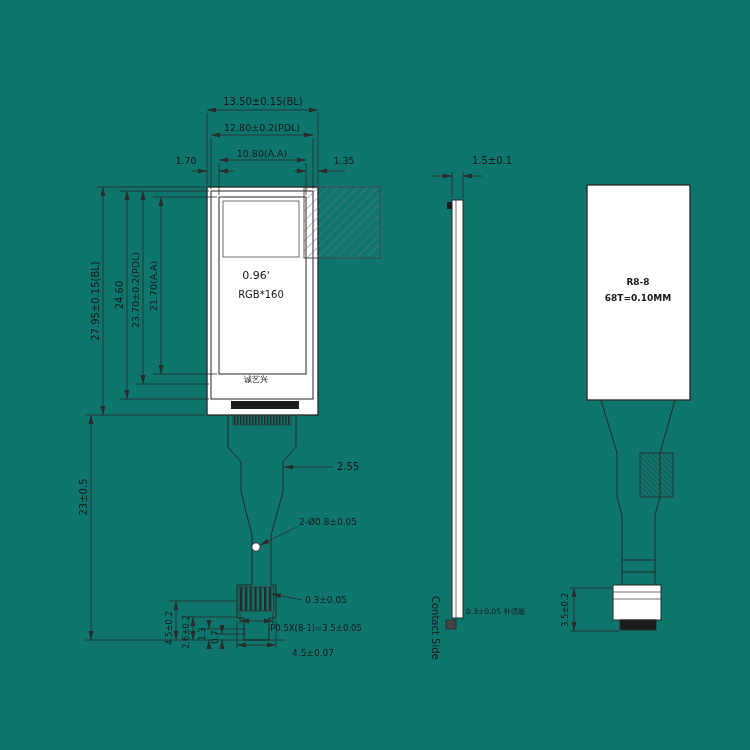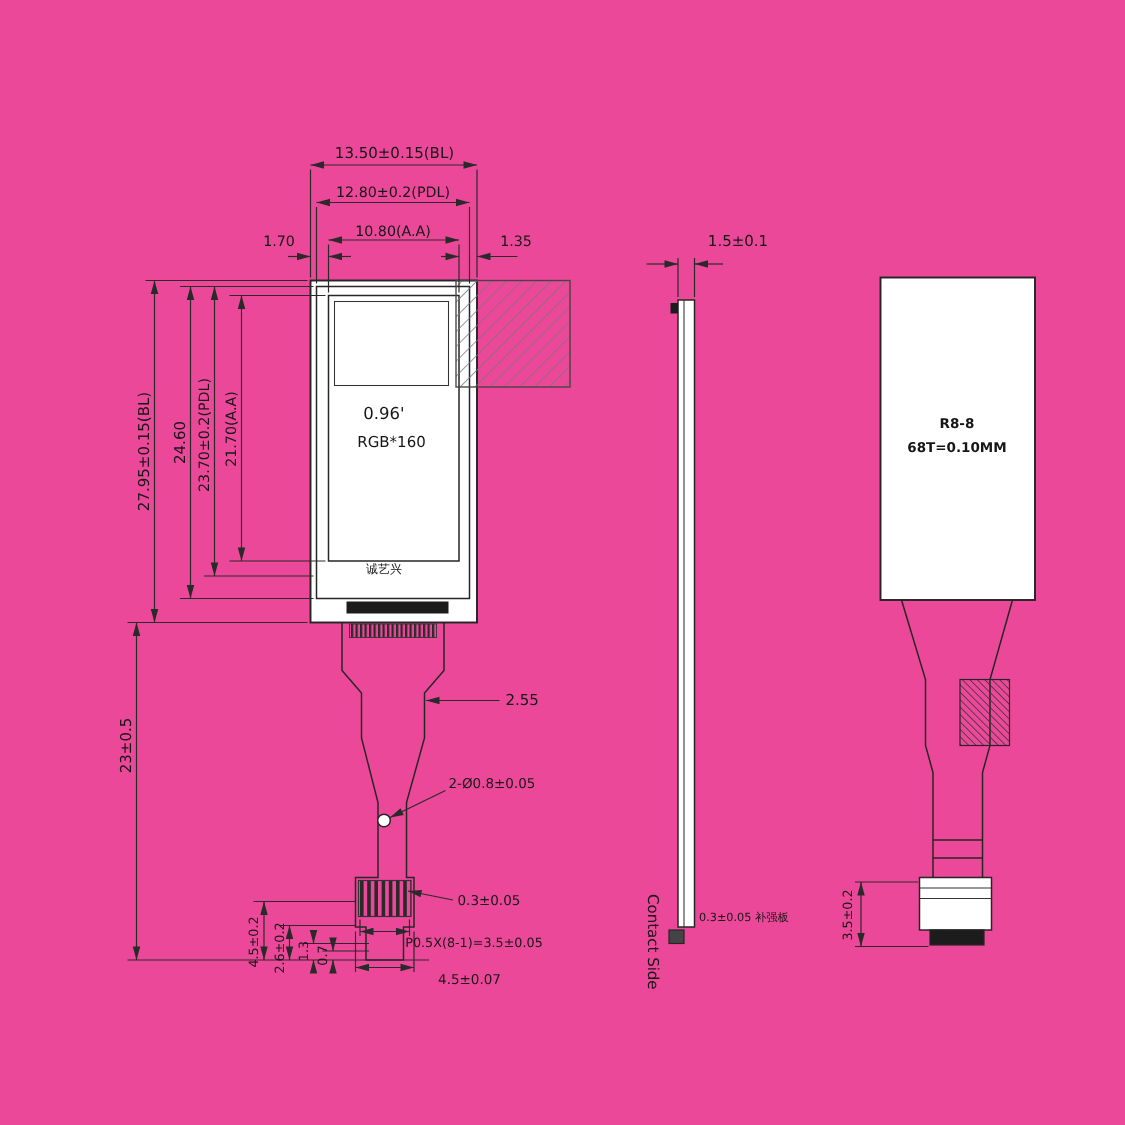--- a/index.html
+++ b/index.html
@@ -1,16 +1,16 @@
 <!DOCTYPE html>
 <html><head>
 <meta charset="utf-8">
 <style>
   html,body{margin:0;padding:0;background:#ffffff;}
-  #page{width:750px;height:750px;position:relative;background:#ec4899;overflow:hidden;}
+  #page{width:750px;height:750px;position:relative;background:#0f766e;overflow:hidden;}
   svg text{font-family:"DejaVu Sans", sans-serif;fill:#161616;}
   .t11{font-size:11px}.t10{font-size:10px}.t95{font-size:9.5px}.t9{font-size:9px}
   .t85{font-size:8.5px}.t8{font-size:8px}.t75{font-size:7.5px}.bold{font-weight:bold}
   .ln{stroke:#262626;stroke-width:1.3;fill:none}
   .ln2{stroke:#262626;stroke-width:1;fill:none}
   .thin{stroke:#333;stroke-width:0.7;fill:none}
   .dimln{stroke:#2a2a2a;stroke-width:0.8;fill:none}
   .fillw{fill:#ffffff}
 </style>
 </head>

